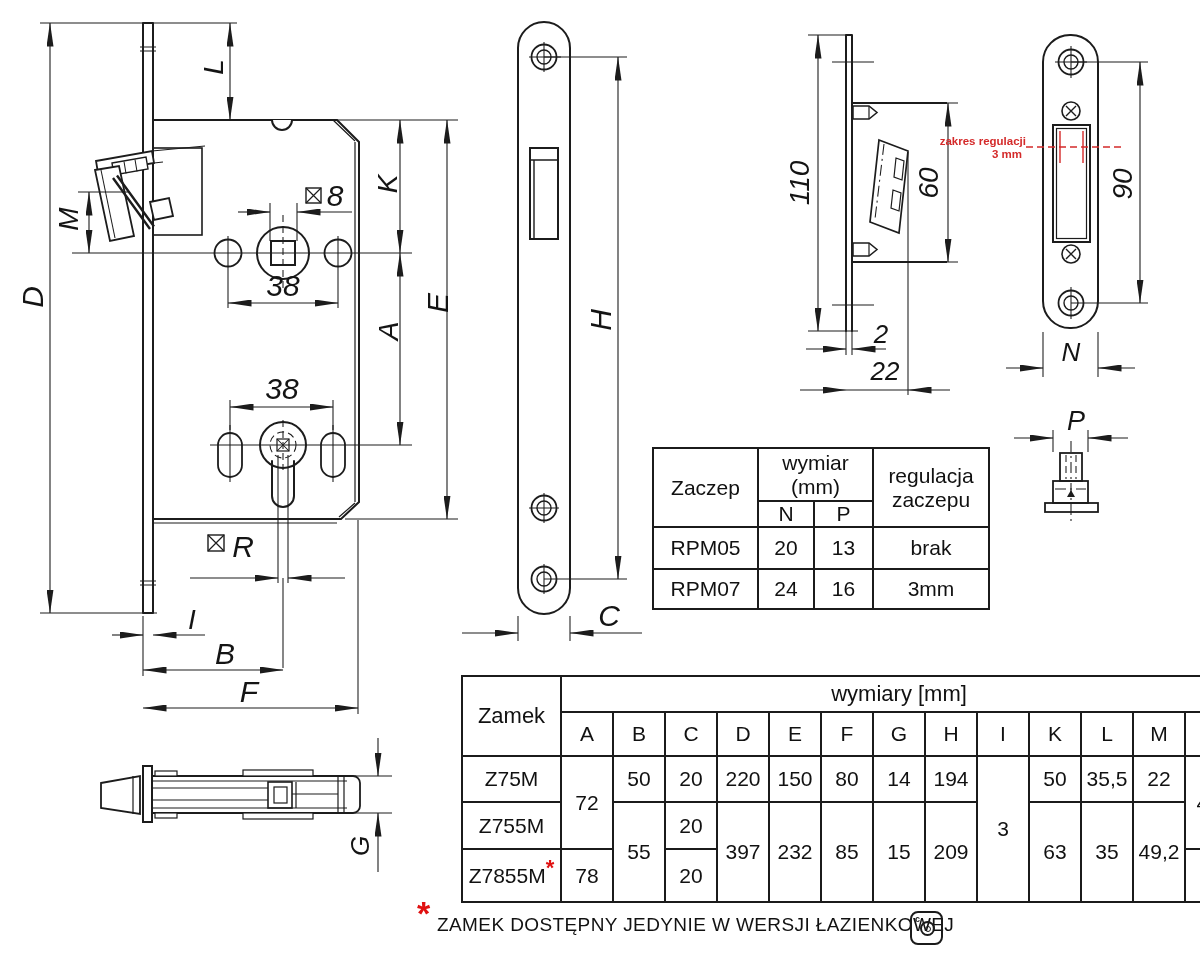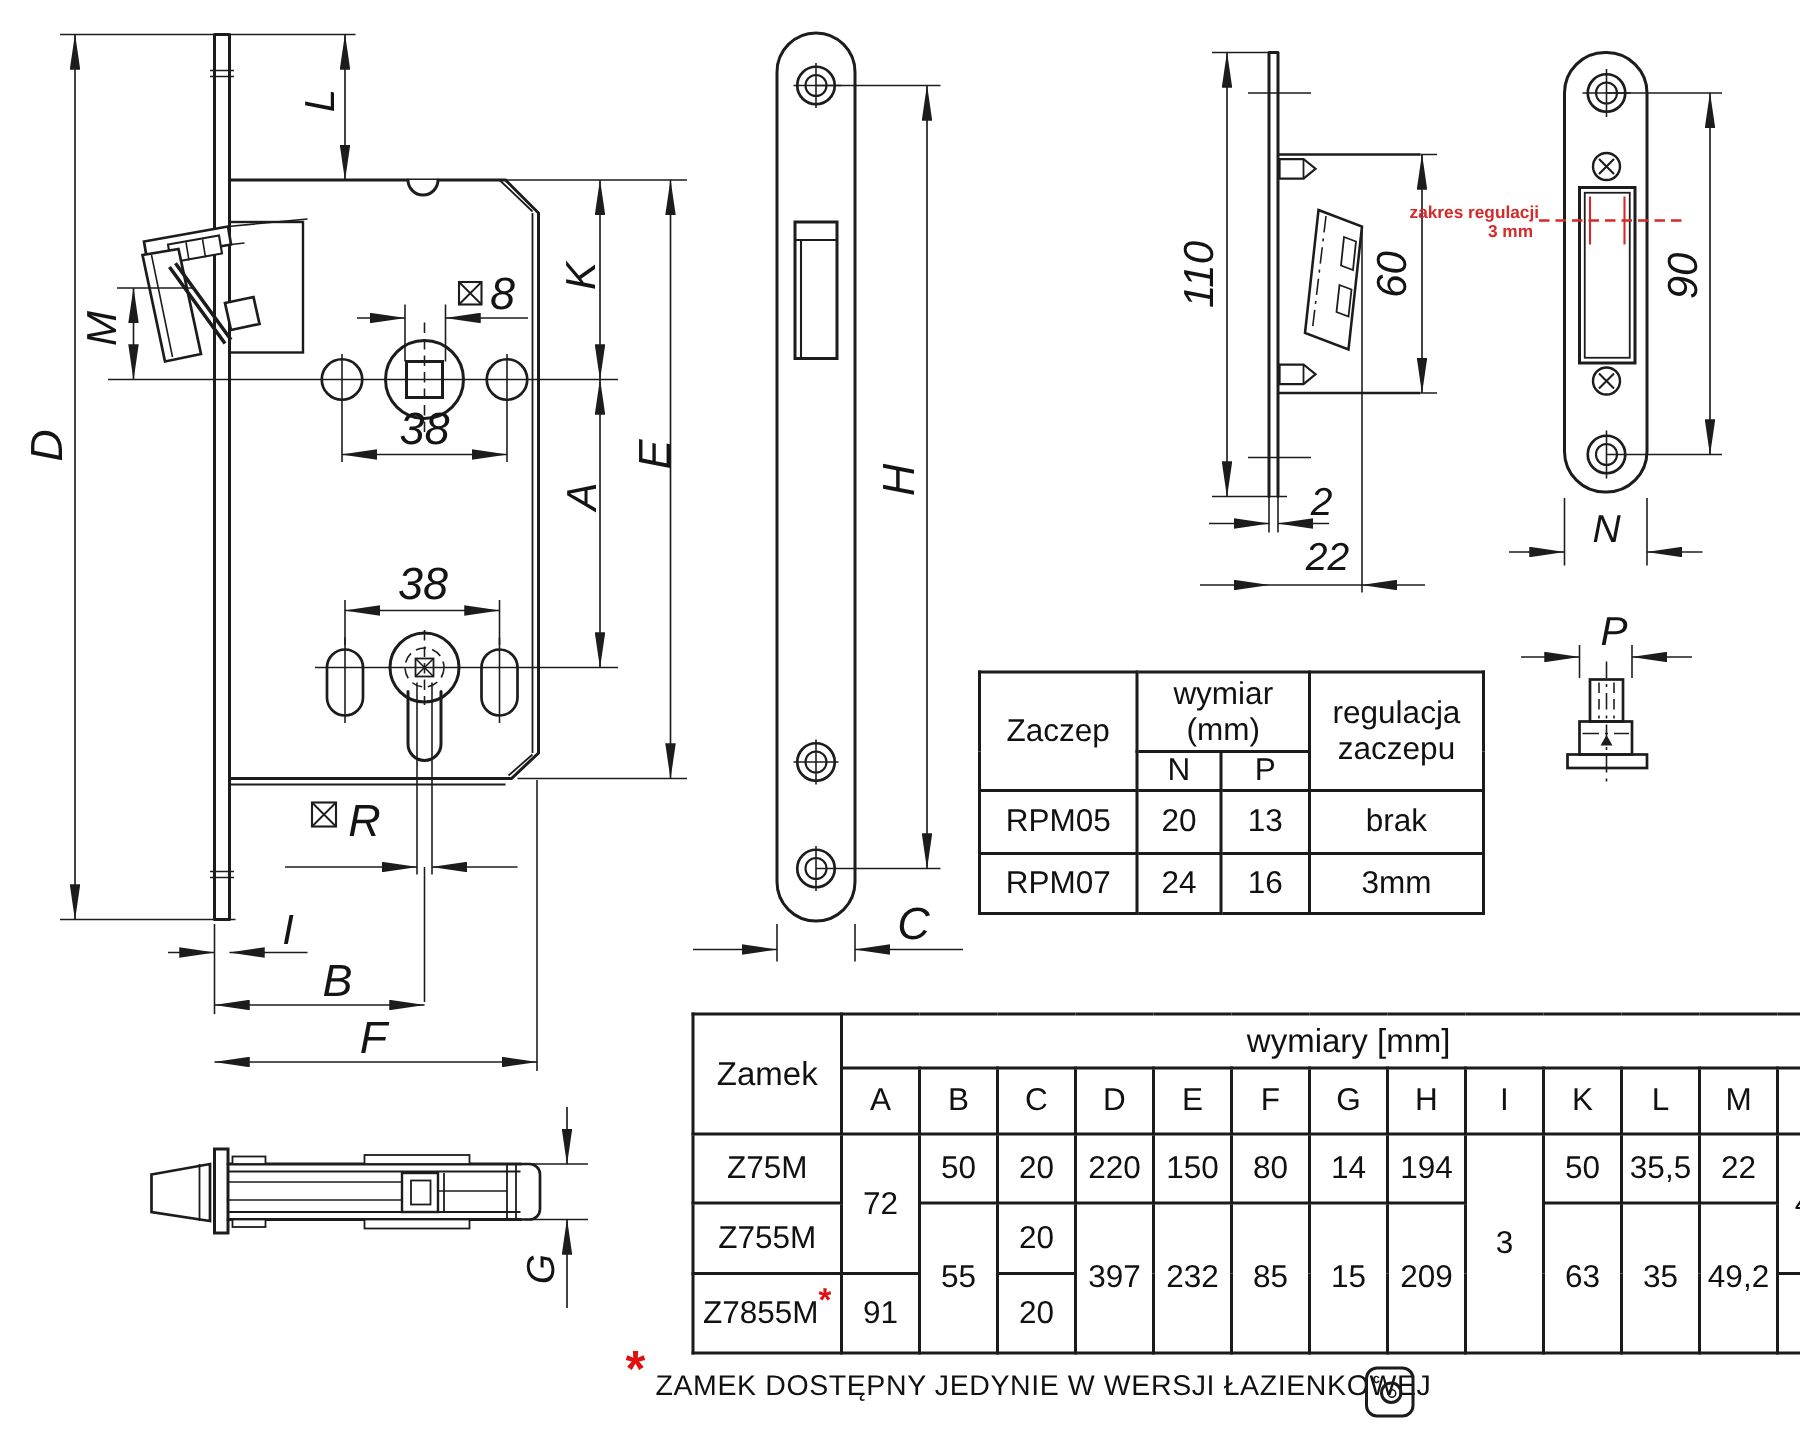--- a/index.html
+++ b/index.html
@@ -369,21 +369,21 @@
       <td rowspan="2">232</td>
       <td rowspan="2">85</td>
       <td rowspan="2">15</td>
       <td rowspan="2">209</td>
       <td rowspan="2">63</td>
       <td rowspan="2">35</td>
       <td rowspan="2">49,2</td>
     </tr>
     <tr style="height:53px;">
       <td><span>Z7855M</span><span class="sup-star">*</span></td>
-      <td>91</td>
+      <td>78</td>
       <td>20</td>
       <td>8</td>
     </tr>
   </tbody>
       </table>
 </div>
 
 <div>
   <span class="footnote-star" style="left:417px;top:894px;">*</span>
   <span class="footnote-text" style="left:437px;top:914px;">ZAMEK DOSTĘPNY JEDYNIE W WERSJI ŁAZIENKOWEJ</span>

